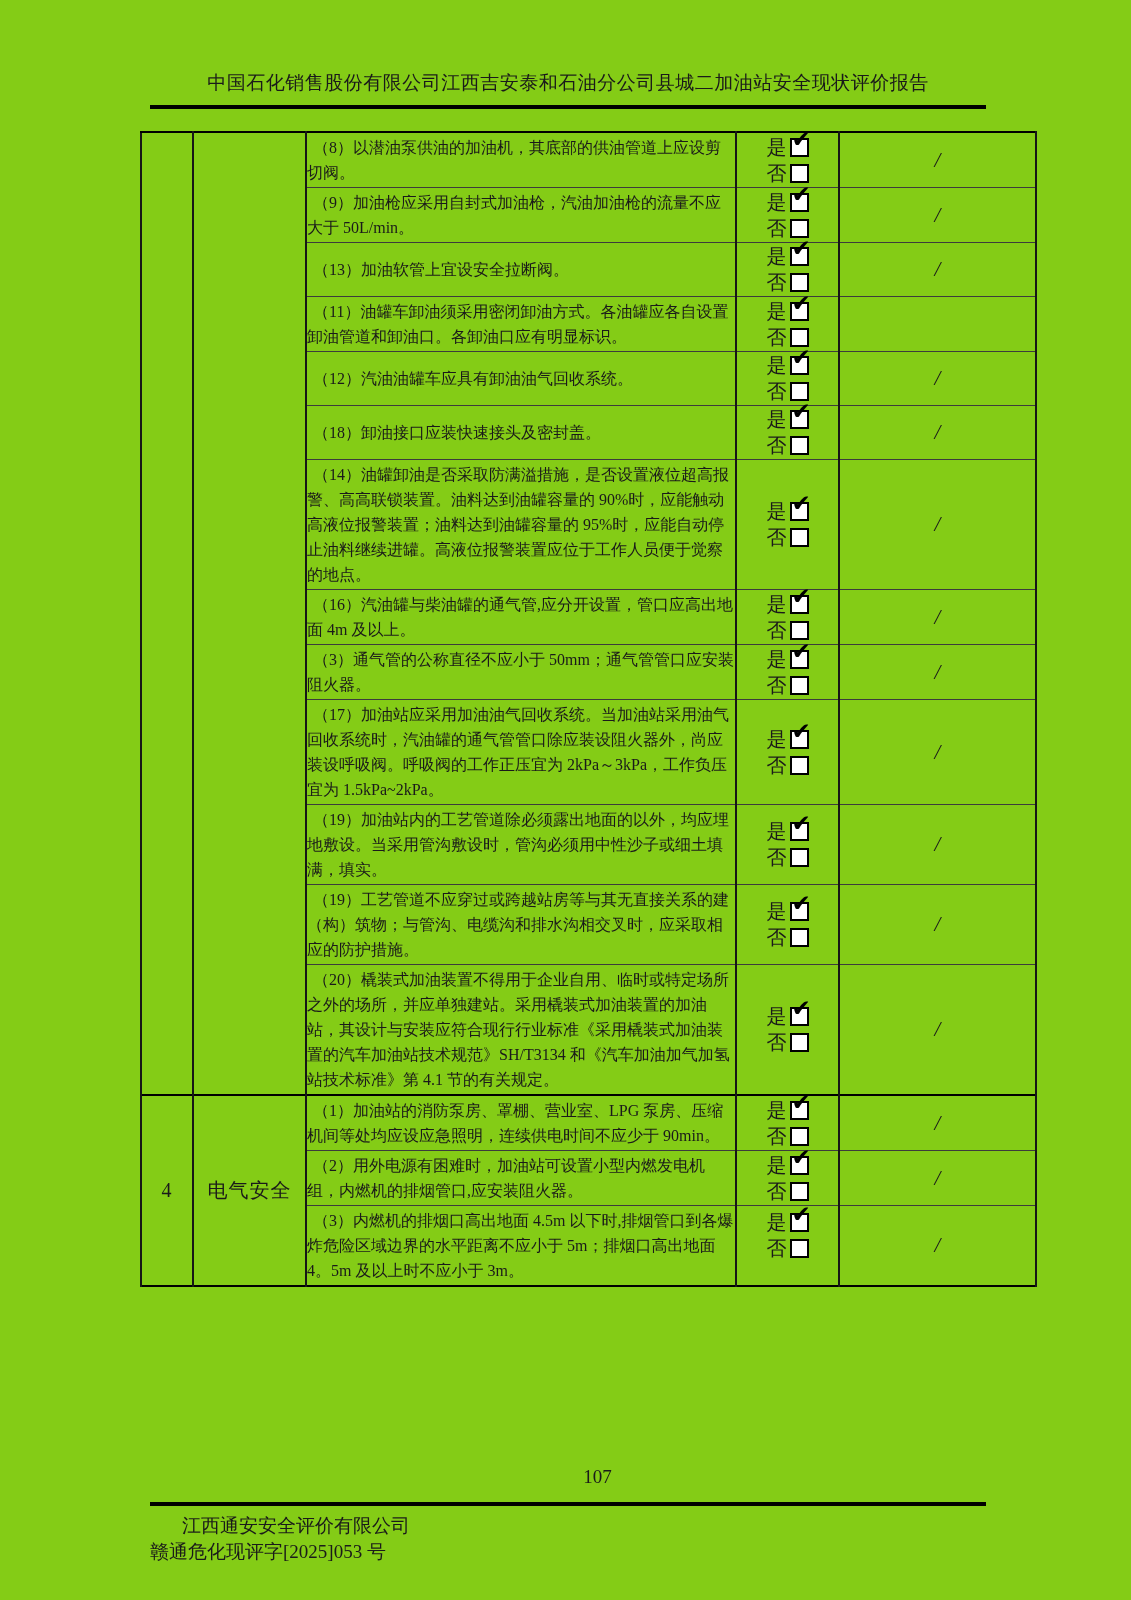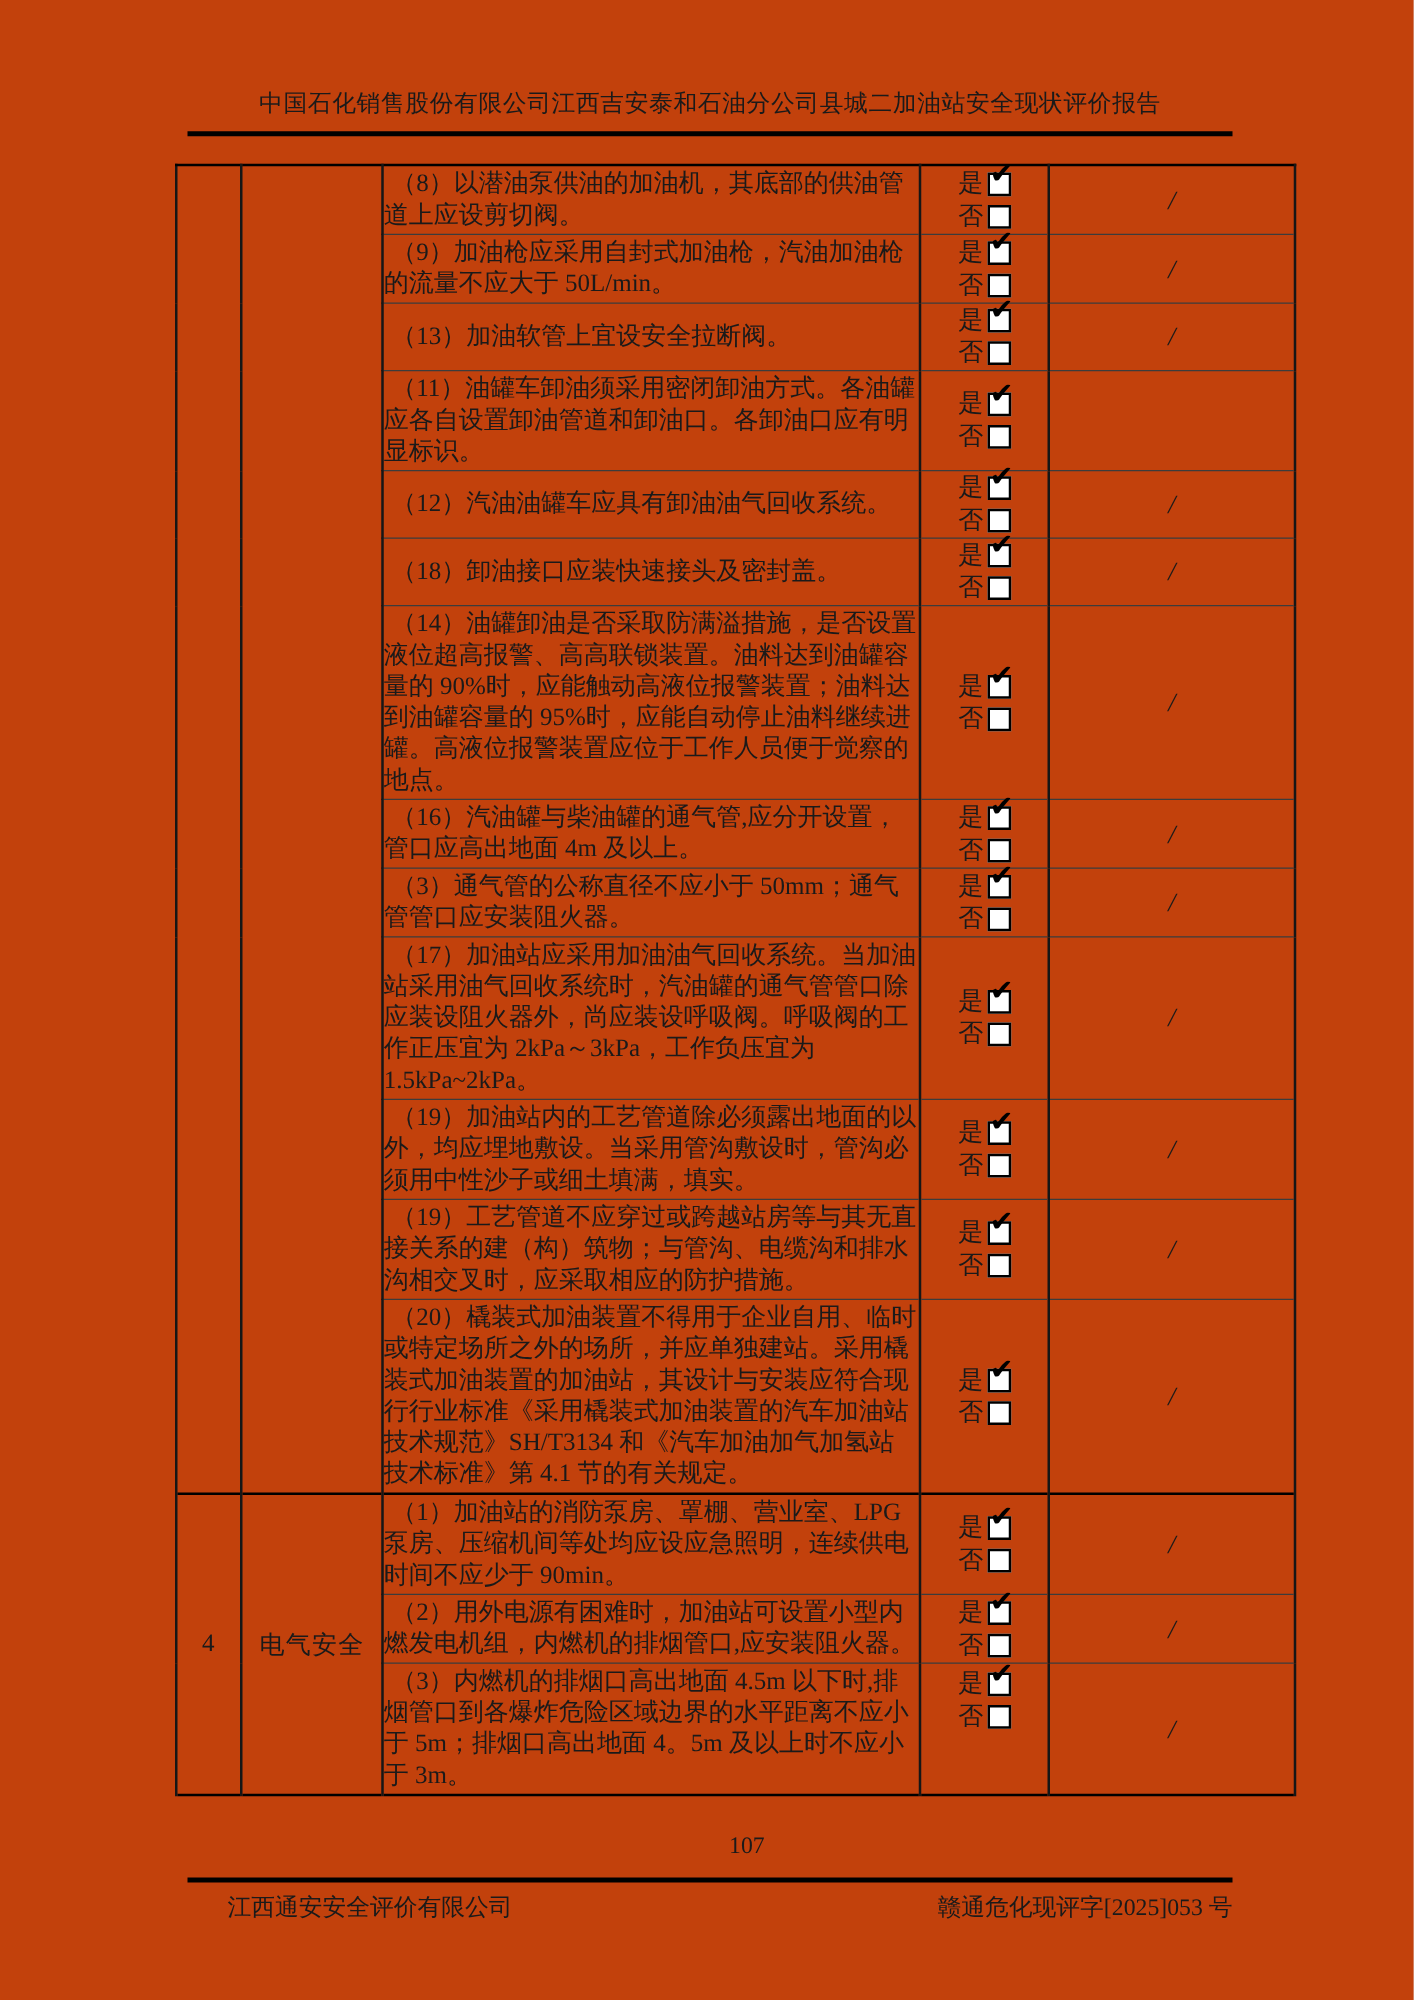--- a/index.html
+++ b/index.html
@@ -1,17 +1,17 @@
 <!DOCTYPE html>
 <html><head>
 <meta charset="utf-8">
 <style>
   html,body{margin:0;padding:0;background:#e8e8e8;}
   .page{
-    width:1131px;height:1600px;position:relative;background:#c2410c;
+    width:1131px;height:1600px;position:relative;background:#84cc16;
     font-family:"Liberation Serif","DejaVu Serif",serif;color:#1a1a1a;
     margin:0 auto;overflow:hidden;
   }
   
   .header{
     position:absolute;left:150px;width:836px;top:70px;
     text-align:center;padding-bottom:9px;border-bottom:4px solid #000;
   }
   .header-title{font-size:19px;letter-spacing:0.5px;white-space:nowrap;}
   
@@ -25,21 +25,21 @@
     border-left:2px solid #161616;
     border-right:2px solid #161616;
     vertical-align:middle;
     padding:2px 0;
   }
   tr.section-start td{border-top:2px solid #000;}
   td.cell-index,td.cell-category{
     text-align:center;font-size:20px;letter-spacing:1px;
   }
   td.cell-text{
-    font-size:20px;line-height:25px;padding:3px 6px 3px 8px;
+    font-size:16px;line-height:25px;padding:3px 6px 3px 8px;
     text-indent:6px;vertical-align:top;text-align:left;
   }
   td.cell-yn{vertical-align:middle;}
   td.cell-yn.top{vertical-align:top;padding-top:5px;}
   .yn{display:flex;flex-direction:column;align-items:center;gap:3px;}
   .yn-line{display:flex;align-items:center;height:23px;}
   .yn-label{font-size:20px;line-height:23px;}
   .box{
     display:inline-block;width:15px;height:15px;border:2px solid #000;
     margin-left:3px;position:relative;background:#fff;
@@ -53,21 +53,21 @@
   td.cell-remark{text-align:center;font-size:21px;font-style:italic;}
   
   .page-number{
     position:absolute;left:0;width:100%;top:1466px;text-align:center;
     font-size:19px;
     margin-left:32px;
   }
   .footer-rule{position:absolute;left:150px;width:836px;top:1502px;border-top:4px solid #000;}
   .footer{
     position:absolute;left:150px;width:836px;top:1513px;
-    display:flex;justify-content:space-between;font-size:19px;
+    display:flex;justify-content:space-between;font-size:19px;flex-direction:column;
   }
   .footer-left{margin-left:32px;}
 </style>
 </head>
 <body>
 
 <div class="page">
 
   <div class="header">
     <div class="header-title">中国石化销售股份有限公司江西吉安泰和石油分公司县城二加油站安全现状评价报告</div>

